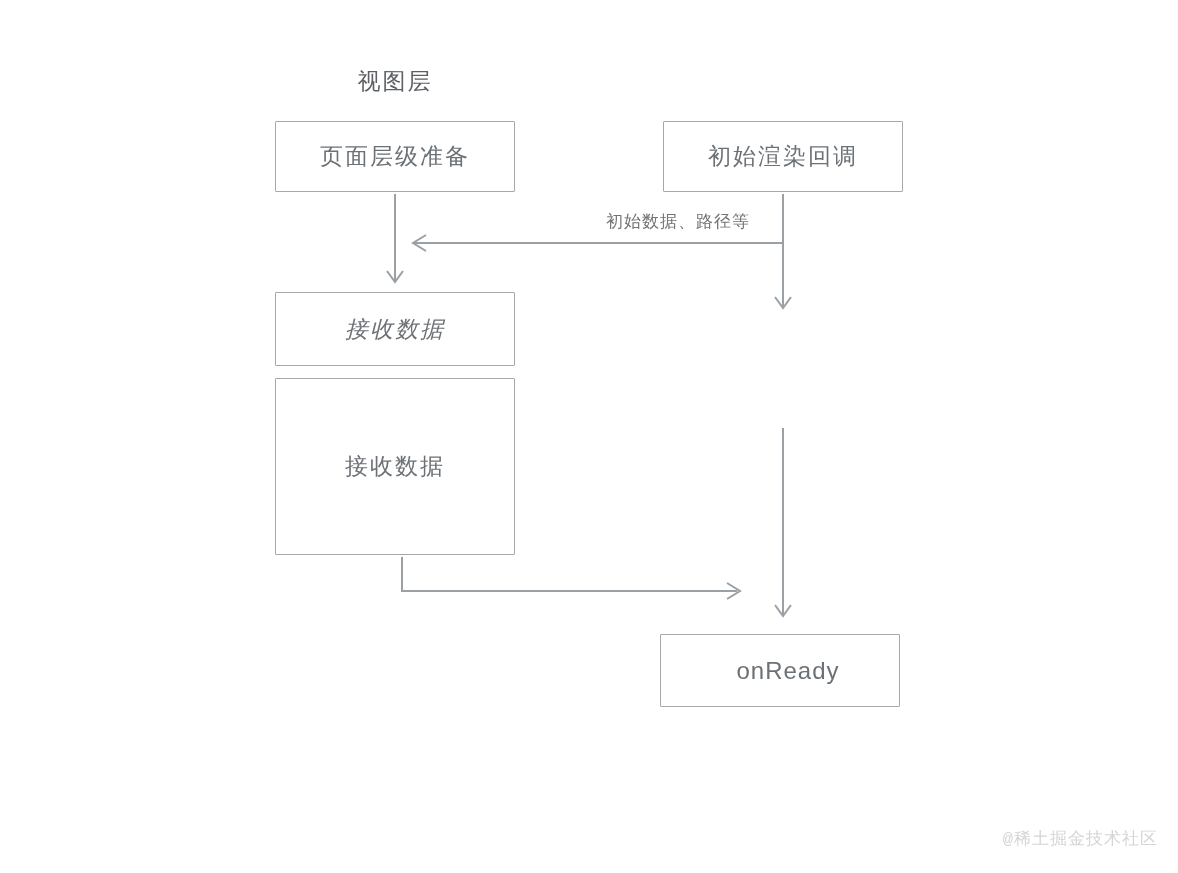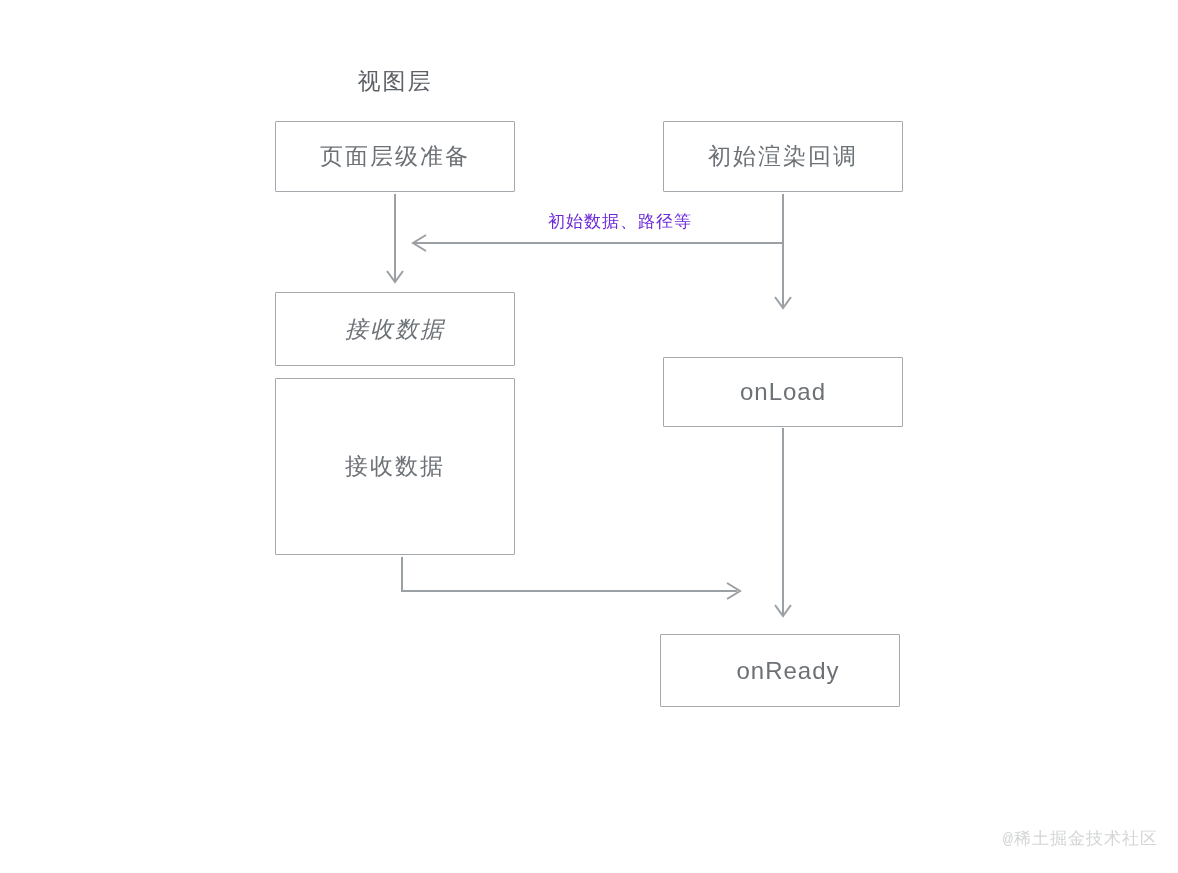--- a/index.html
+++ b/index.html
@@ -48,24 +48,24 @@
 
   .arrows {
     position: absolute;
     left: 0;
     top: 0;
   }
 
   .edge-label {
     position: absolute;
     width: 260px;
-    text-align: center;
+    text-align: right;
     font-size: 17px;
     letter-spacing: 1px;
-    color: #6d28d9;
+    color: #737373;
   }
   #el-initial-data   { left: 490px; top: 210px; }
   #el-render-callback{ left: 468px; top: 558px; }
 
   .watermark {
     position: absolute;
     right: 20px;
     bottom: 23px;
     font-size: 17px;
     letter-spacing: 1px;
@@ -110,21 +110,20 @@
   </svg>
 
   <div class="node" id="n-prepare">页面层级准备</div>
 
   <div class="node" id="n-receive">接收数据</div>
 
   <div class="node" id="n-render">接收数据</div>
 
   <div class="node" id="n-create">初始渲染回调</div>
 
-  <div class="node" id="n-onload">onLoad</div>
 
   <div class="node" id="n-onready">onReady</div>
 
   <div class="edge-label" id="el-initial-data">初始数据、路径等</div>
 
 
   <div class="watermark">@稀土掘金技术社区</div>
 
 </div>
 

